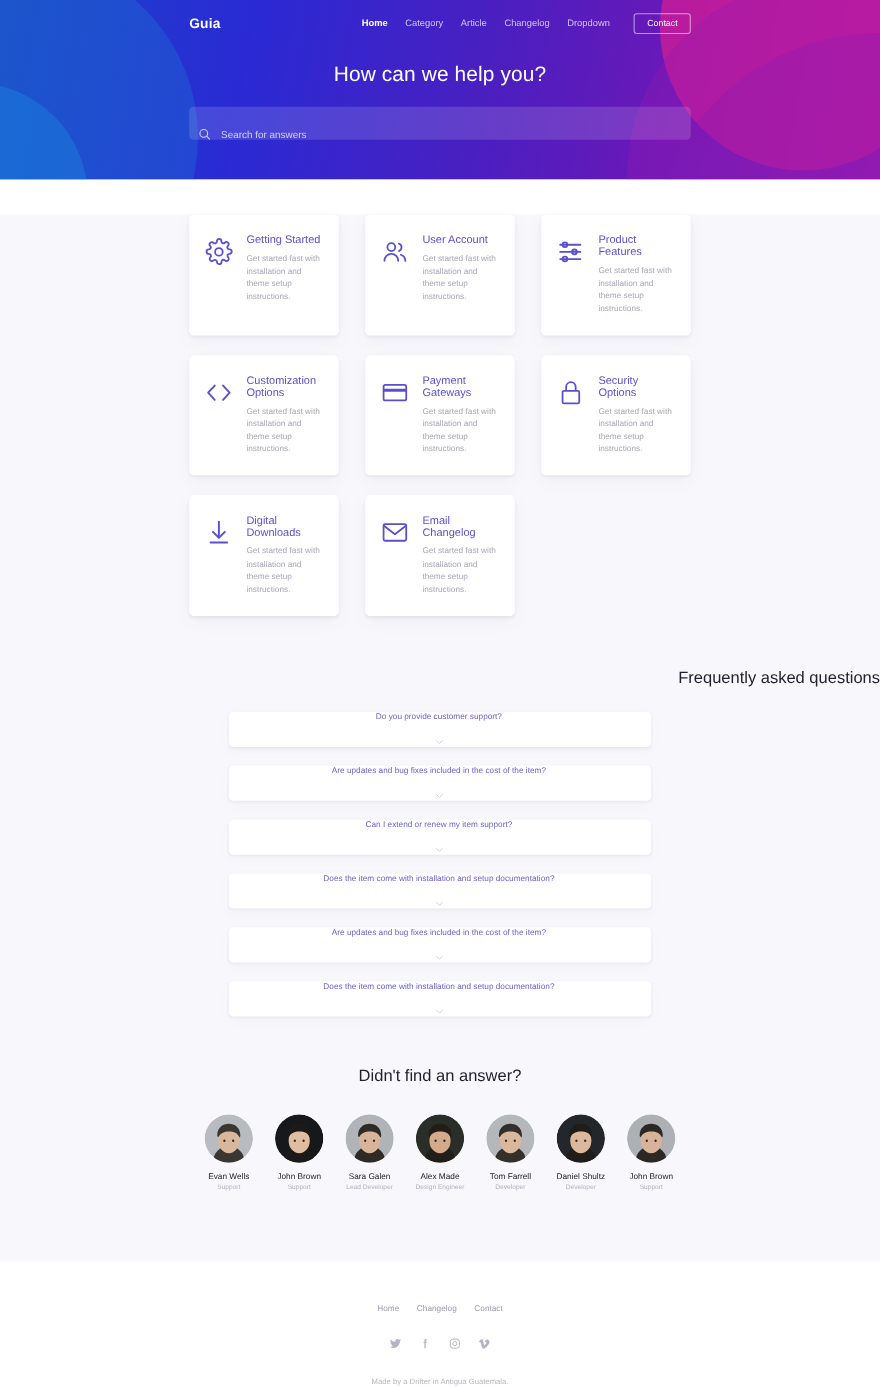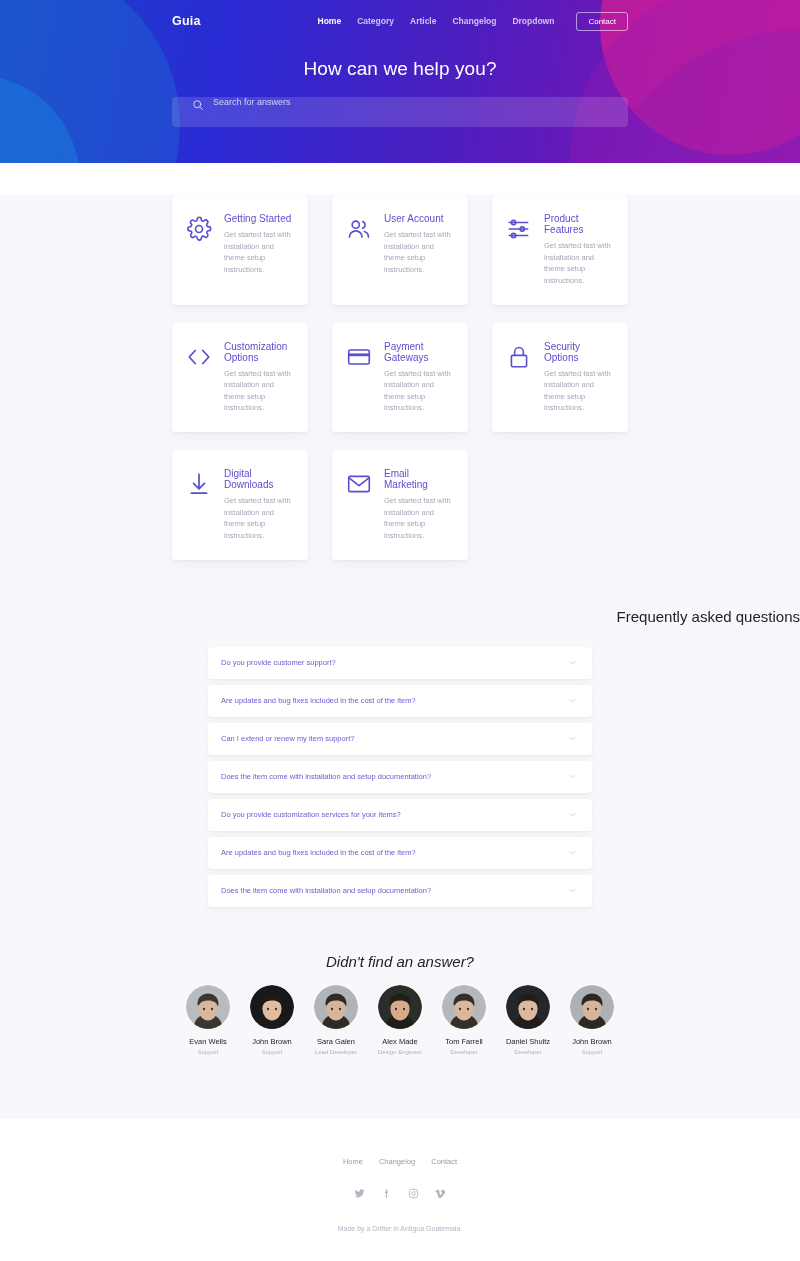--- a/index.html
+++ b/index.html
@@ -32,21 +32,21 @@
   }
   .logo {
     color:#fff; font-size:12.5px; font-weight:bold; letter-spacing:.2px;
   }
   .nav-links {
     margin-left:auto;
     display:flex; align-items:center; gap:16px;
   }
   .nav-link {
     color:rgba(255,255,255,.72);
-    font-size:8.5px; text-decoration:none; white-space:nowrap;font-weight:bold;
+    font-size:8.5px; text-decoration:none; white-space:nowrap;
   }
   .nav-link.active { color:#fff; font-weight:bold; }
   .nav-contact {
     border:1px solid rgba(255,255,255,.55);
     border-radius:3px;
     padding:4px 11px;
     color:#fff; font-size:8px;
     background:transparent;
     cursor:pointer;
     font-family:inherit;
@@ -61,22 +61,22 @@
     font-weight:normal;
     margin-top:26px;
     letter-spacing:.1px;
   }
   .search-wrap {
     position:relative; z-index:5;
     margin:17px auto 0 auto;
     width:456px; height:30px;
     background:rgba(255,255,255,.14);
     border-radius:4px;
-    display:flex; align-items:flex-start;
-    padding:0 20px;
+    display:flex; align-items:flex-end;
+    padding:0 8px;
   }
   .search-icon { width:12px; height:12px; flex:0 0 12px; opacity:.75; }
   .search-input {
     flex:1; border:none; outline:none; background:transparent;
     color:#fff; font-size:9px; margin-left:9px;
     font-family:inherit;
   }
   .search-input::placeholder { color:rgba(255,255,255,.72); }
 
   
@@ -104,35 +104,35 @@
   
   .faq-heading {
     text-align:right; color:#22222e;
     font-size:15px; font-weight:normal;
     margin:48px 0 22px 0;
   }
   .faq-list { width:384px; margin:0 auto; }
   .faq-item {
     background:#fff; border-radius:4px;
     box-shadow:0 1px 2px rgba(60,60,120,.05), 0 4px 10px rgba(60,60,120,.04);
-    height:32px; margin-bottom:6px;
+    height:32px; margin-bottom:17px;
     display:flex; align-items:center;
     padding:0 15px 0 13px;
     cursor:pointer;
+    flex-direction:column;
   }
   .faq-q { color:#6a5fd0; font-size:7.5px; flex:1; }
   .faq-chevron { width:9px; height:9px; color:#cfcfdd; flex:0 0 9px; }
   .faq-chevron svg { width:100%; height:100%; display:block; }
 
   
   .team-heading {
     text-align:center; color:#22222e;
     font-size:15px; font-weight:normal;
-    margin:46px 0 15px 0;
-    font-style:italic;
+    margin:46px 0 26px 0;
   }
   .team-sub {
     text-align:center; color:#a7a7b8;
     font-size:8px; margin-bottom:22px;
   }
   .team-row {
     display:flex; justify-content:center; gap:14px;
     width:480px; margin:0 auto;
   }
   .member { width:50px; text-align:center; cursor:pointer; }
@@ -298,21 +298,21 @@
     </div>
 
     <div class="card">
       <span class="card-icon">
         <svg viewBox="0 0 24 24" fill="none" stroke="currentColor" stroke-width="1.5" stroke-linejoin="round">
           <rect x="2.5" y="5" width="19" height="14" rx="1.3"></rect>
           <polyline points="2.5,6.2 12,13.5 21.5,6.2"></polyline>
         </svg>
       </span>
       <div class="card-text">
-        <div class="card-title">Email Marketing</div>
+        <div class="card-title">Email Changelog</div>
         <div class="card-desc">Get started fast with installation and theme setup instructions.</div>
       </div>
     </div>
   </section>
 
   <section>
     <h2 class="faq-heading">Frequently asked questions</h2>
     <div class="faq-list">
 
       <div class="faq-item">
@@ -344,28 +344,20 @@
 
       <div class="faq-item">
         <span class="faq-q">Does the item come with installation and setup documentation?</span>
         <span class="faq-chevron">
           <svg viewBox="0 0 24 24" fill="none" stroke="currentColor" stroke-width="2.4" stroke-linecap="round" stroke-linejoin="round">
               <polyline points="5,9 12,16 19,9"></polyline>
             </svg>
         </span>
       </div>
 
-      <div class="faq-item">
-        <span class="faq-q">Do you provide customization services for your items?</span>
-        <span class="faq-chevron">
-          <svg viewBox="0 0 24 24" fill="none" stroke="currentColor" stroke-width="2.4" stroke-linecap="round" stroke-linejoin="round">
-              <polyline points="5,9 12,16 19,9"></polyline>
-            </svg>
-        </span>
-      </div>
 
       <div class="faq-item">
         <span class="faq-q">Are updates and bug fixes included in the cost of the item?</span>
         <span class="faq-chevron">
           <svg viewBox="0 0 24 24" fill="none" stroke="currentColor" stroke-width="2.4" stroke-linecap="round" stroke-linejoin="round">
               <polyline points="5,9 12,16 19,9"></polyline>
             </svg>
         </span>
       </div>
 

